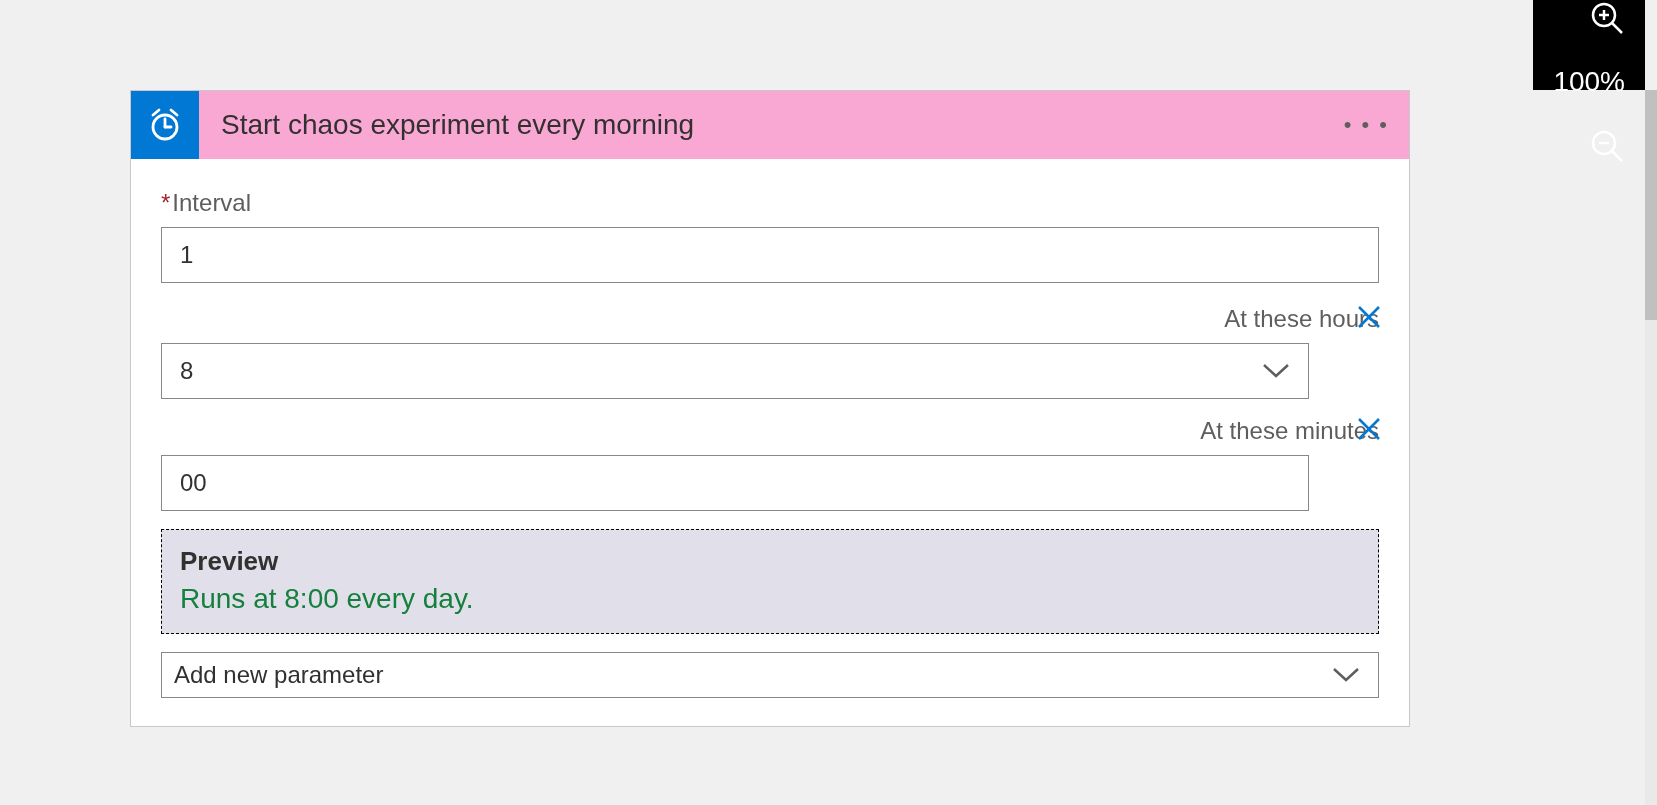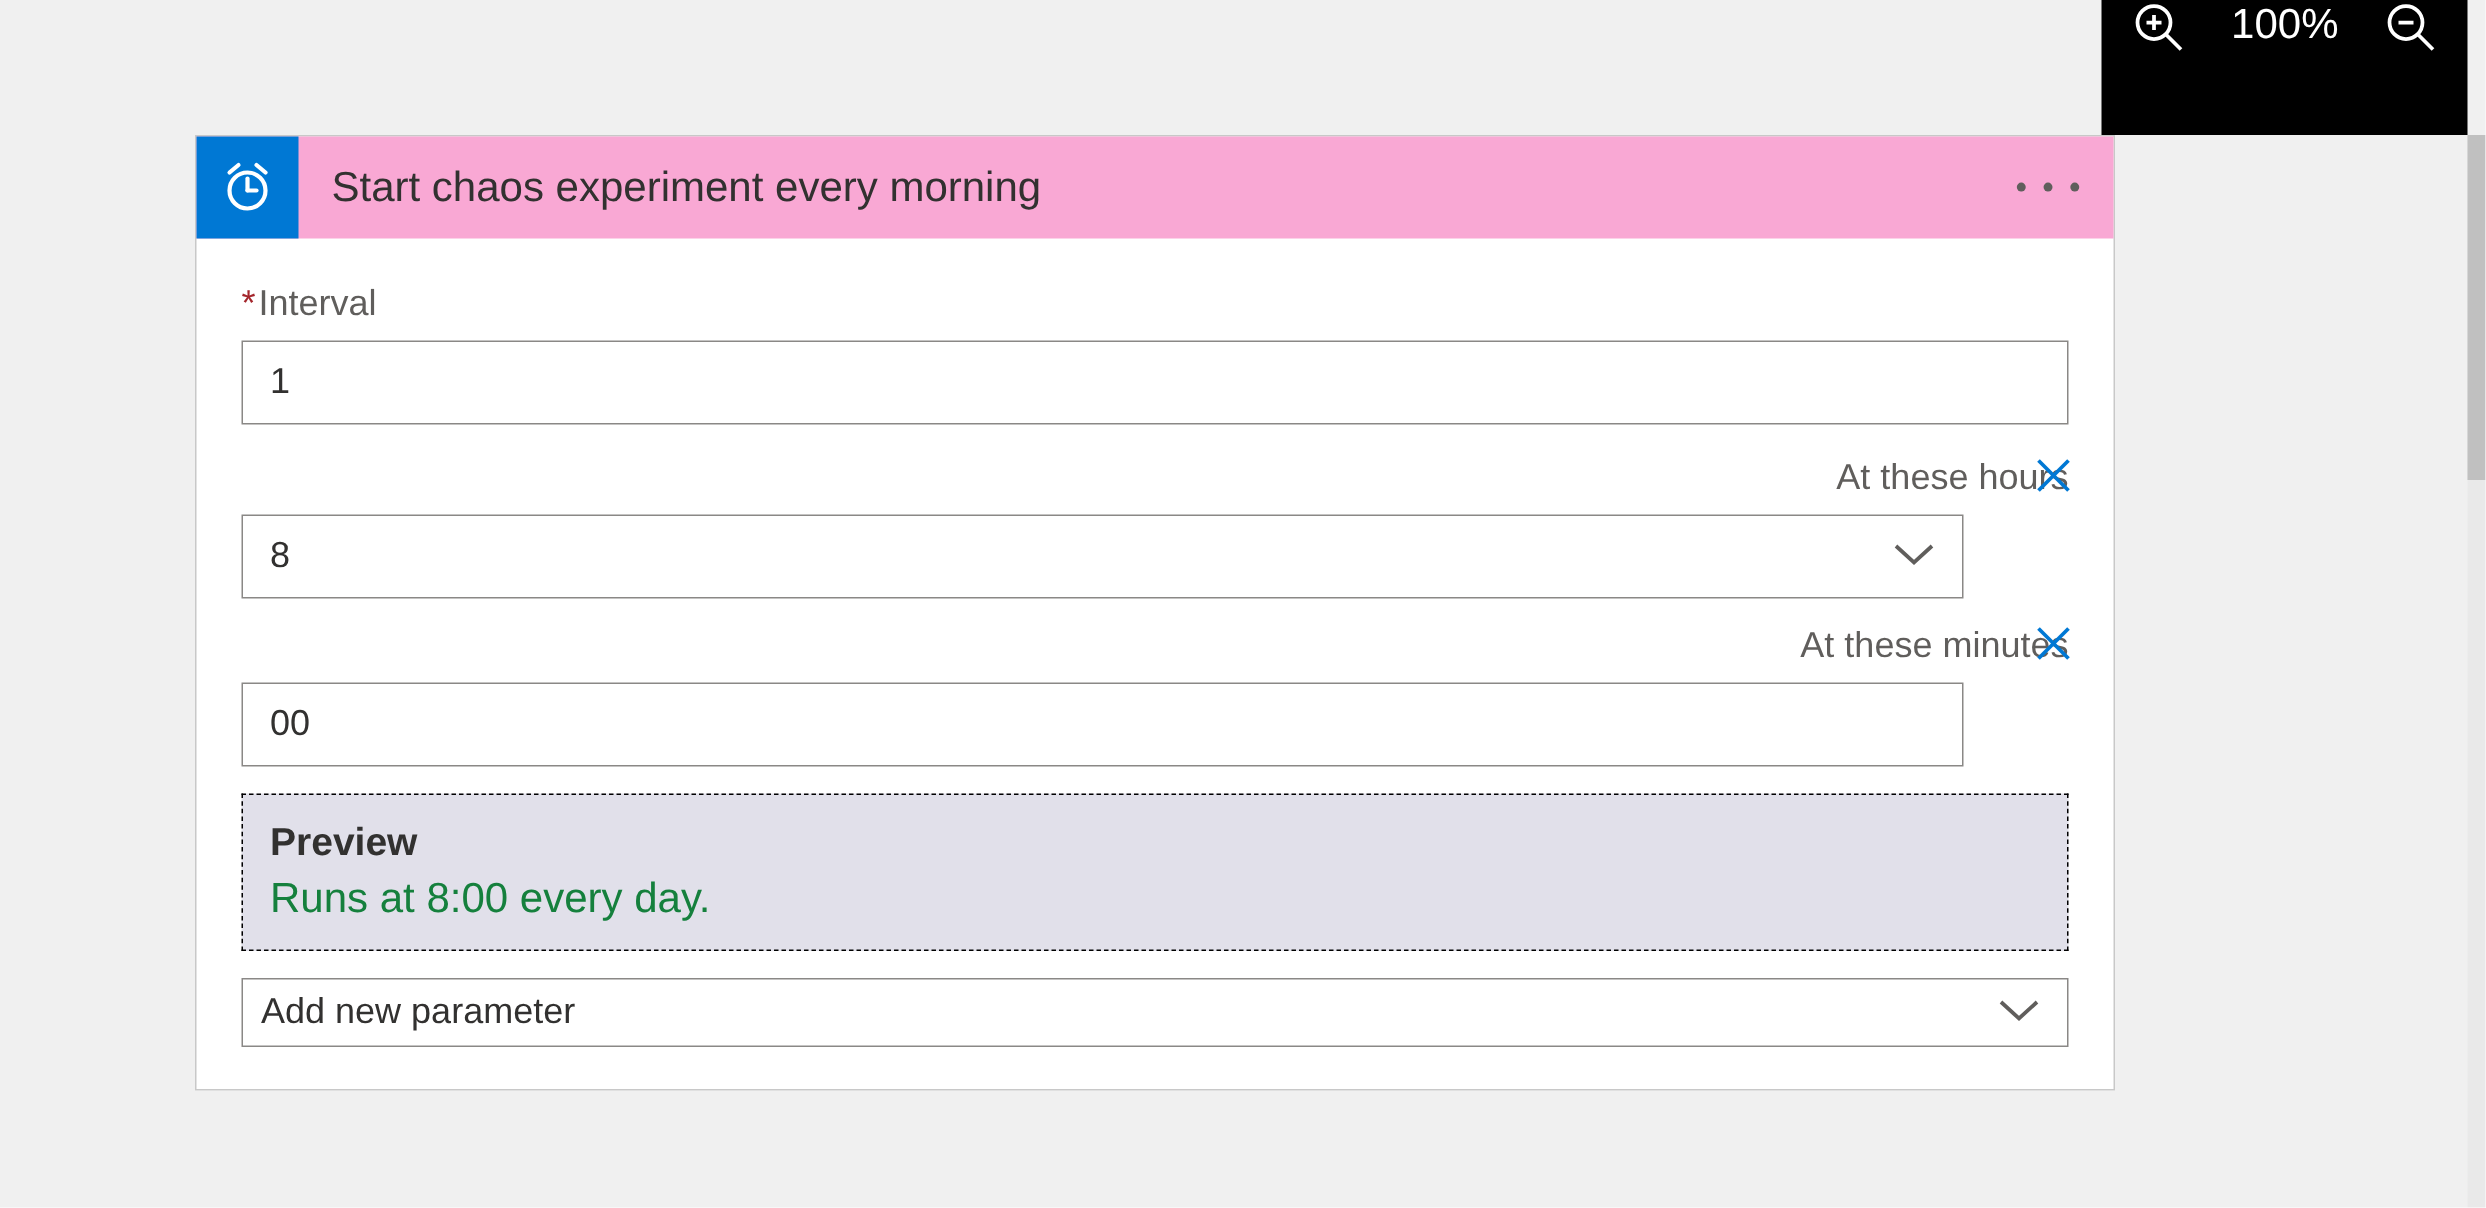--- a/index.html
+++ b/index.html
@@ -11,24 +11,25 @@
     position: relative;
     overflow: hidden;
   }
   .zoom-toolbar {
     position: absolute;
     top: 0;
     right: 12px;
     height: 90px;
     background: #000;
     display: flex;
-    align-items: flex-start;
+    align-items: flex-end;
     padding: 0 20px;
     gap: 30px;
     z-index: 10;
+    flex-direction: column;
   }
   .zoom-toolbar .zoom-label {
     color: #fff;
     font-size: 28px;
     font-weight: 400;
   }
   .zoom-toolbar svg { display: block; }
   .scrollbar-track {
     position: absolute;
     top: 90px;

